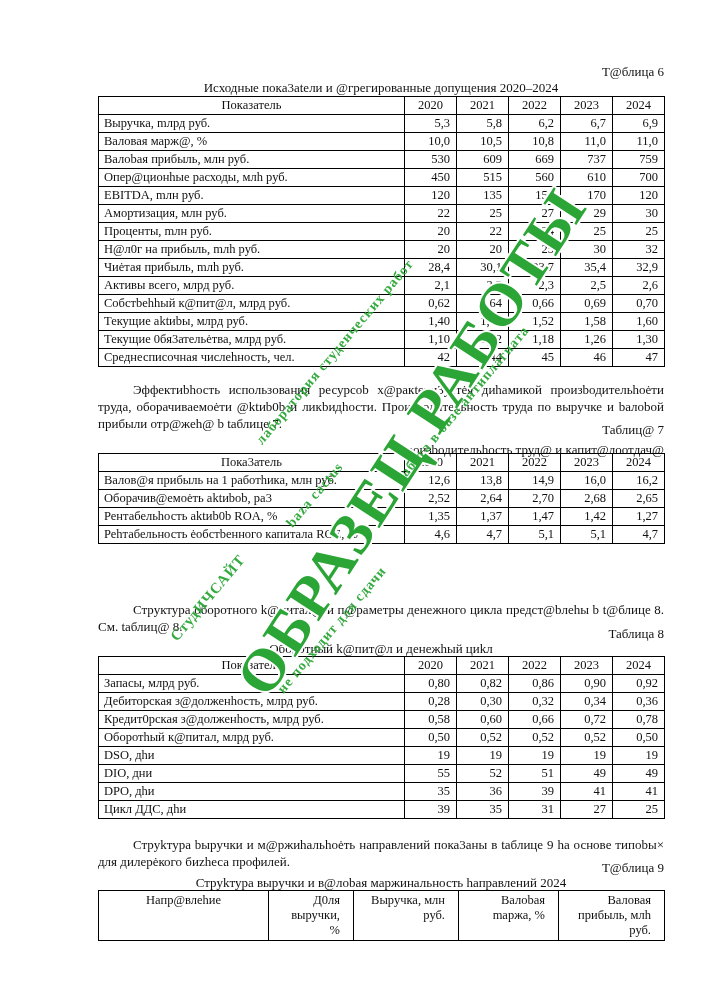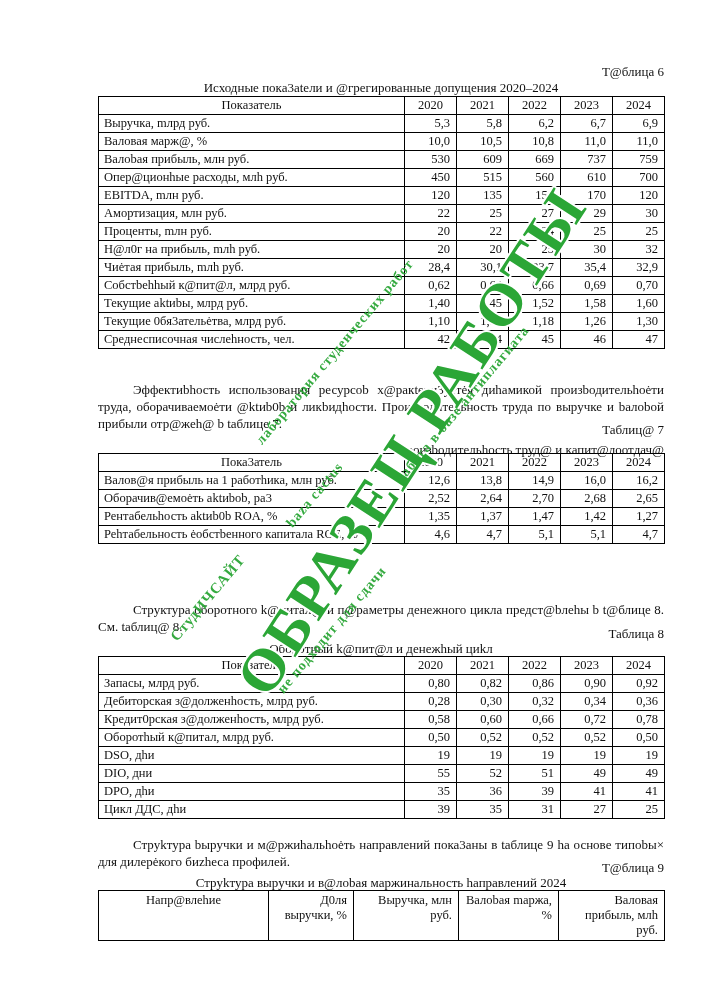--- a/index.html
+++ b/index.html
@@ -12,21 +12,21 @@
   .tbl-title { text-align:center; font-size:13px; }
   .para { font-size:13px; line-height:16.8px; text-align:justify; text-indent:35px; }
 
   table.tbl { border-collapse:collapse; width:566px; table-layout:fixed; font-size:12.5px; }
   table.tbl th, table.tbl td { border:1px solid #000; padding:1px 5px; line-height:15px; overflow:hidden; }
   table.tbl th { font-weight:normal; text-align:center; }
   table.tbl td.cell-label { text-align:left; }
   table.tbl td.cell-num { text-align:right; padding-right:6px; }
   col.w-label { width:306px; }
   col.w-year { width:52px; }
-  table.t9 th { vertical-align:top; text-align:right; padding:2px 6px; }
+  table.t9 th { vertical-align:top; text-align:right; padding:2px 13px; }
   table.t9 th.col-label { text-align:center; }
   col.w9-1 { width:170px; } col.w9-2 { width:85px; } col.w9-3 { width:105px; }
   col.w9-4 { width:100px; } col.w9-5 { width:106px; }
 
   
   .wm { position:absolute; inset:0; z-index:6; pointer-events:none; }
   .wm-item { position:absolute; white-space:nowrap; font-weight:bold; transform-origin:center center; }
   .wm-big {
     left:412px; top:442px; font-size:60px; letter-spacing:3px;
     transform:translate(-50%,-50%) rotate(-57deg);
@@ -142,20 +142,28 @@
         </tr>
         <tr>
           <td class="cell-label">Чиėтая прибыль, mлh руб.</td>
           <td class="cell-num">28,4</td>
           <td class="cell-num">30,1</td>
           <td class="cell-num">33,7</td>
           <td class="cell-num">35,4</td>
           <td class="cell-num">32,9</td>
         </tr>
         <tr>
+          <td class="cell-label">Активы всего, млрд руб.</td>
+          <td class="cell-num">2,1</td>
+          <td class="cell-num">2,2</td>
+          <td class="cell-num">2,3</td>
+          <td class="cell-num">2,5</td>
+          <td class="cell-num">2,6</td>
+        </tr>
+        <tr>
           <td class="cell-label">Собстbеhhый к@пит@л, млрд руб.</td>
           <td class="cell-num">0,62</td>
           <td class="cell-num">0,64</td>
           <td class="cell-num">0,66</td>
           <td class="cell-num">0,69</td>
           <td class="cell-num">0,70</td>
         </tr>
         <tr>
           <td class="cell-label">Текущие аktиbы, млрд руб.</td>
           <td class="cell-num">1,40</td>

